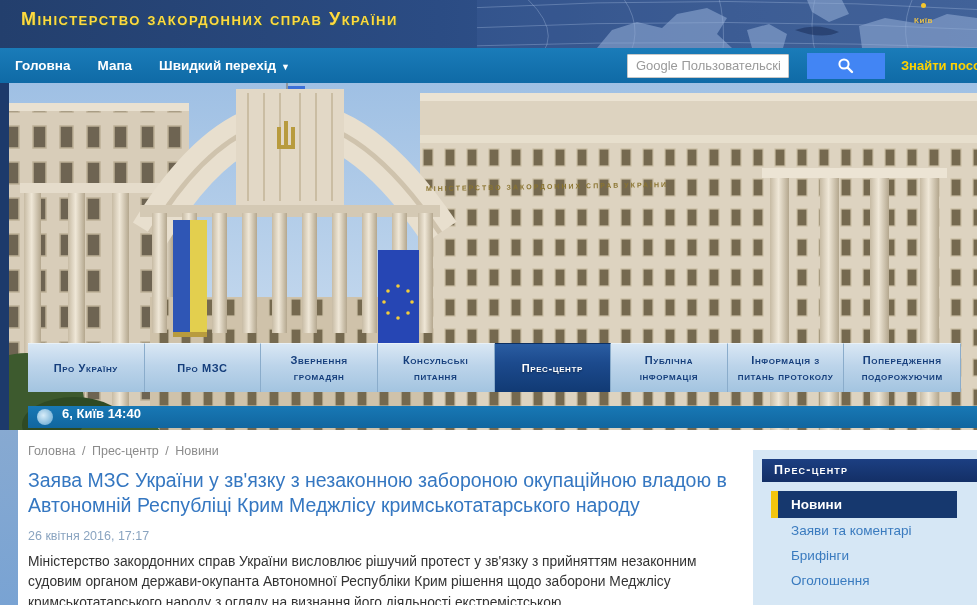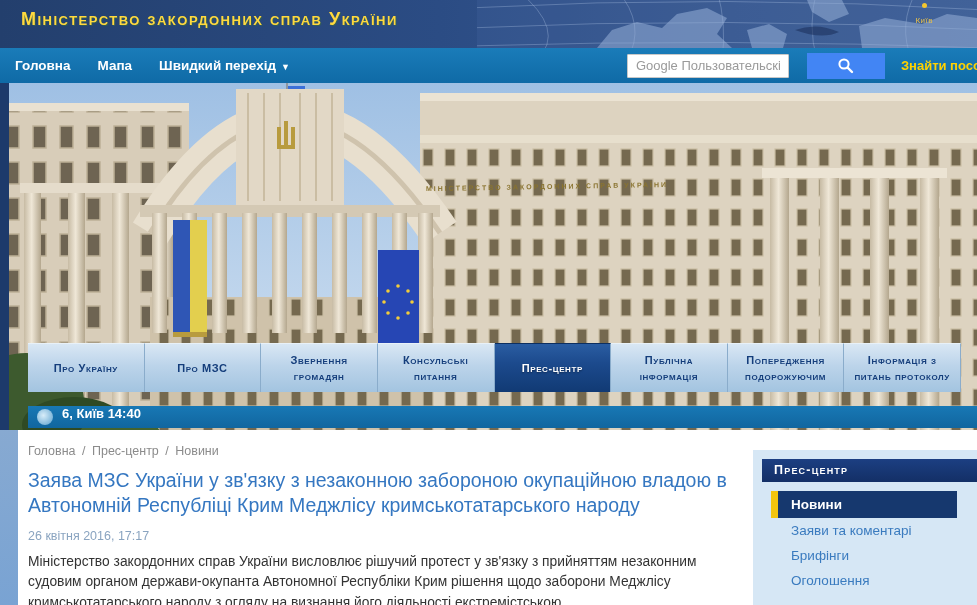--- a/index.html
+++ b/index.html
@@ -18,21 +18,21 @@
   .banner-title {
     position: absolute; left: 21px; top: 9px;
     font-size: 18px; font-weight: bold; font-variant: small-caps;
     letter-spacing: 1.5px; color: #ffd93e;
     text-shadow: 1px 1px 0 rgba(60,110,60,.55);
     white-space: nowrap;
   }
   .banner-map { position: absolute; right: 0; top: 0; height: 48px; width: 500px; }
   .kyiv-marker { position: absolute; right: 44px; top: 3px; text-align: center; }
   .kyiv-dot { display:block; width:5px; height:5px; border-radius:50%; background:#f4c62e; margin:0 auto 1px; }
-  .kyiv-label { font-size: 8px; font-weight: normal; color: #e8c04a; letter-spacing: .5px; }
+  .kyiv-label { font-size: 8px; font-weight: bold; color: #e8c04a; letter-spacing: .5px; }
 
   
   .navbar {
     height: 35px; background: linear-gradient(180deg,#1a7cb9,#0f6aa6);
     display: flex; align-items: center; padding-left: 15px;
     position: relative; z-index: 5;
   }
   .nav-link { color:#fff; font-size:13.5px; font-weight:600; margin-right:27px; cursor:pointer; white-space:nowrap; }
   .caret { font-size: 9px; margin-left: 5px; }
   .search-wrap { display:flex; align-items:center; margin-left: 310px; }
@@ -269,22 +269,22 @@
 
     <span class="inscription">МІНІСТЕРСТВО ЗАКОРДОННИХ СПРАВ УКРАЇНИ</span>
 
     <div class="tabs">
       <div class="tab">Про Україну</div>
       <div class="tab">Про МЗС</div>
       <div class="tab">Звернення громадян</div>
       <div class="tab">Консульські питання</div>
       <div class="tab active">Прес-центр</div>
       <div class="tab">Публічна інформація</div>
+      <div class="tab">Інформація з питань протоколу</div>
       <div class="tab">Попередження подорожуючим</div>
-      <div class="tab">Інформація з питань протоколу</div>
     </div>
 
     <div class="status-bar">
       <span class="weather-icon"></span>
       <span>6, Київ 14:40</span>
     </div>
   </div>
 
   <div class="main">
     <article class="article">

